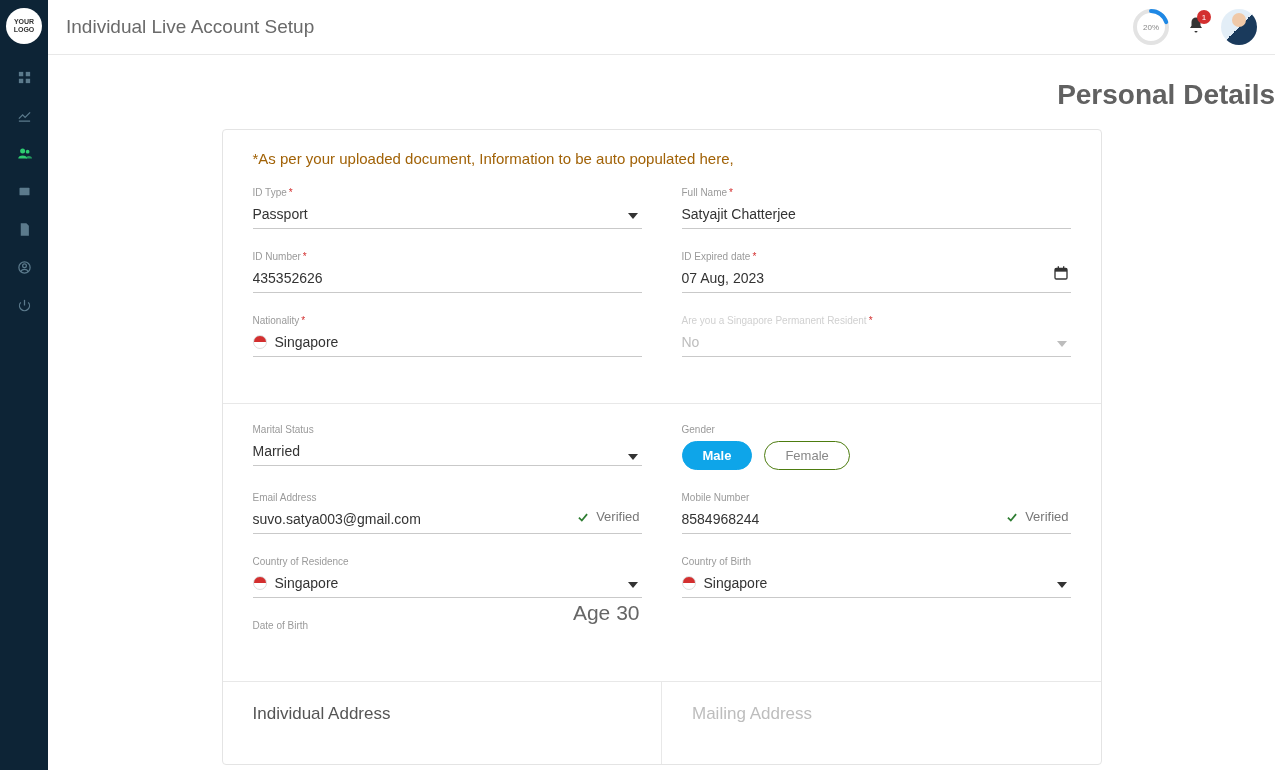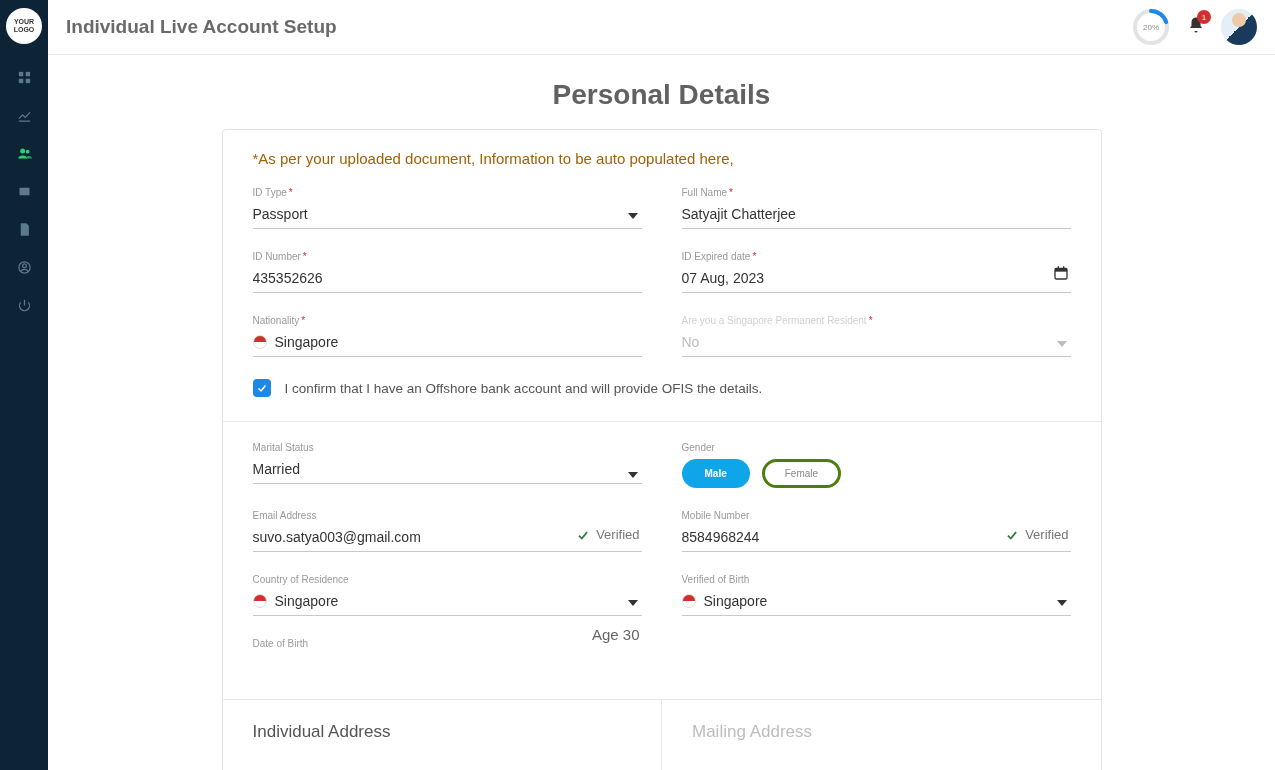--- a/index.html
+++ b/index.html
@@ -4,56 +4,56 @@
 <style>
 *{box-sizing:border-box;margin:0;padding:0;font-family:Arial,Helvetica,sans-serif}
 body{background:#fff;color:#333}
 .sidebar{position:fixed;left:0;top:0;bottom:0;width:48px;background:#0d2436;display:flex;flex-direction:column;align-items:center;padding-top:8px}
 .logo{width:36px;height:36px;border-radius:50%;background:#fff;display:flex;align-items:center;justify-content:center;font-size:7px;font-weight:bold;text-align:center;line-height:1.1;margin-bottom:14px;color:#333}
 .nav-icon{width:48px;height:38px;display:flex;align-items:center;justify-content:center;color:#5b7a8c;cursor:pointer}
 .nav-icon.active{color:#2ecc71}
 .nav-icon svg{width:15px;height:15px}
 .main{margin-left:48px}
 .header{height:55px;border-bottom:1px solid #e8e8e8;display:flex;align-items:center;padding:0 18px;justify-content:space-between}
-.header-title{font-size:19px;color:#6a6a6a;font-weight:700}
+.header-title{font-size:19px;color:#6a6a6a;font-weight:400}
 .header-right{display:flex;align-items:center;gap:16px}
 .progress-ring{position:relative;width:40px;height:40px}
 .progress-ring svg{transform:rotate(-90deg)}
 .progress-ring-text{position:absolute;top:50%;left:50%;transform:translate(-50%,-50%);font-size:8px;color:#888}
 .bell{position:relative;cursor:pointer;color:#333}
 .bell-badge{position:absolute;top:-6px;right:-6px;background:#d32f2f;color:#fff;border-radius:50%;width:14px;height:14px;font-size:8px;display:flex;align-items:center;justify-content:center}
 .avatar{width:36px;height:36px;border-radius:50%;background:linear-gradient(135deg,#e3eef7 50%,#1a3a5c 50%);cursor:pointer;position:relative;overflow:hidden}
 .avatar::after{content:"";position:absolute;top:4px;left:50%;transform:translateX(-50%);width:14px;height:14px;border-radius:50%;background:#f0c9a8}
 .content{padding:24px 0 40px}
-.page-title{text-align:center;font-size:28px;color:#616161;font-weight:600;margin-bottom:18px}
+.page-title{text-align:right;font-size:28px;color:#616161;font-weight:600;margin-bottom:18px}
 .card{width:880px;margin:0 auto;border:1px solid #e4e4e4;border-radius:4px}
 .section{padding:20px 30px 24px}
 .section.border-b{border-bottom:1px solid #e8e8e8}
 .note{color:#a16207;font-size:15px;margin-bottom:20px}
 .row{display:flex;gap:40px;margin-bottom:22px}
 .field{flex:1;position:relative}
 .field-label{font-size:10px;color:#9a9a9a;display:block;margin-bottom:4px}
 .field-label .req{color:#d32f2f;margin-left:2px}
 .field-input{width:100%;border:none;border-bottom:1px solid #c9c9c9;padding:4px 0 6px;font-size:14px;color:#333;background:transparent;outline:none}
 .field-input.faded{color:#bdbdbd}
 .caret{position:absolute;right:4px;bottom:10px;pointer-events:none}
 .caret::after{content:"";display:block;width:0;height:0;border-left:5px solid transparent;border-right:5px solid transparent;border-top:6px solid #333}
 .caret.light::after{border-top-color:#bdbdbd}
 .cal-icon{position:absolute;right:2px;bottom:8px;pointer-events:none}
 .flag{display:inline-block;width:14px;height:14px;border-radius:50%;background:linear-gradient(#d32f2f 50%,#fff 50%);border:1px solid #ddd;margin-right:8px;vertical-align:-2px}
 .check-row{display:flex;align-items:center;gap:14px;margin-top:8px}
 .checkbox{width:18px;height:18px;border-radius:4px;background:#1e88e5;display:flex;align-items:center;justify-content:center;cursor:pointer}
 .checkbox svg{stroke:#fff;width:12px;height:12px}
 .check-label{font-size:13.5px;color:#555}
 .gender-group{display:flex;gap:12px;margin-top:6px}
-.pill{padding:6px 20px;border-radius:16px;font-size:10px;cursor:pointer;border:3px solid #4d7c0f;background:#fff;color:#888}
+.pill{padding:6px 20px;border-radius:16px;font-size:13px;cursor:pointer;border:1px solid #4d7c0f;background:#fff;color:#888}
 .pill.active{background:#0ea5e9;border-color:#0ea5e9;color:#fff;font-weight:600}
 .verified{position:absolute;right:2px;bottom:10px;display:flex;align-items:center;gap:6px;color:#777;font-size:13px}
 .verified svg{stroke:#2e7d32;width:14px;height:14px}
-.age-badge{position:absolute;right:2px;bottom:10px;color:#666;font-size:15px}
+.age-badge{position:absolute;right:2px;bottom:10px;color:#666;font-size:21px}
 .address-row{display:flex}
 .address-col{flex:1;padding:22px 30px}
 .address-col:first-child{border-right:1px solid #e8e8e8}
 .addr-title{font-size:17px;color:#555;margin-bottom:18px}
 .addr-title.faded{color:#bdbdbd}
 </style>
 </head>
 <body>
 
 <div class="sidebar">
@@ -167,28 +167,20 @@
             <label class="field-label"><span>Nationality</span><span class="req">*</span></label>
             <div class="field-input"><span class="flag"></span><span>Singapore</span></div>
           </div>
           <div class="field">
             <label class="field-label" style="color:#d0d0d0"><span>Are you a Singapore Permanent Resident</span><span class="req">*</span></label>
             <div class="field-input faded">No</div>
             <span class="caret light"></span>
           </div>
         </div>
 
-        <div class="check-row">
-          <div class="checkbox">
-              <svg viewBox="0 0 24 24" fill="none" stroke-width="3">
-                <polyline points="5 13 10 18 19 7"></polyline>
-              </svg>
-            </div>
-          <span class="check-label">I confirm that I have an Offshore bank account and will provide OFIS the details.</span>
-        </div>
       </div>
 
       <div class="section border-b">
         <div class="row">
           <div class="field">
             <label class="field-label">Marital Status</label>
             <div class="field-input">Married</div>
             <span class="caret"></span>
           </div>
           <div class="field">
@@ -223,21 +215,21 @@
           </div>
         </div>
 
         <div class="row">
           <div class="field">
             <label class="field-label">Country of Residence</label>
             <div class="field-input"><span class="flag"></span><span>Singapore</span></div>
             <span class="caret"></span>
           </div>
           <div class="field">
-            <label class="field-label">Verified of Birth</label>
+            <label class="field-label">Country of Birth</label>
             <div class="field-input"><span class="flag"></span><span>Singapore</span></div>
             <span class="caret"></span>
           </div>
         </div>
 
         <div class="row">
           <div class="field">
             <label class="field-label">Date of Birth</label>
             <div class="age-badge">Age 30</div>
           </div>

